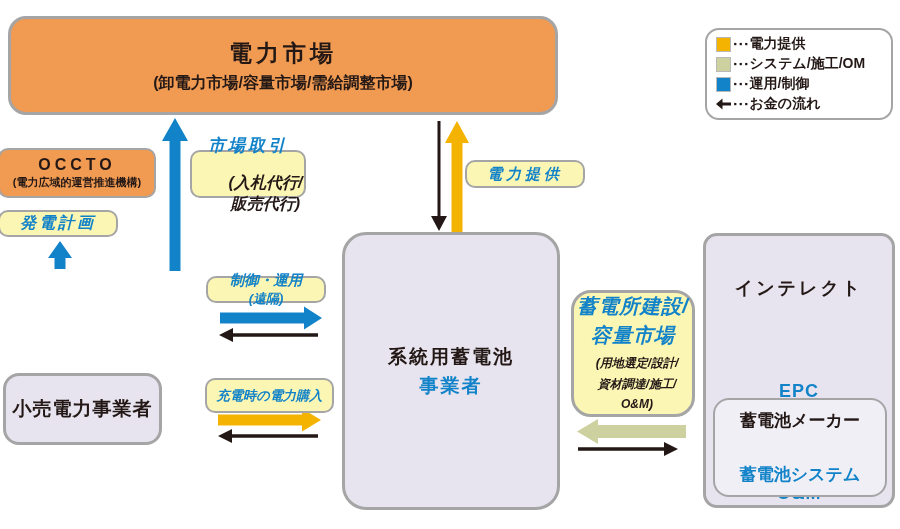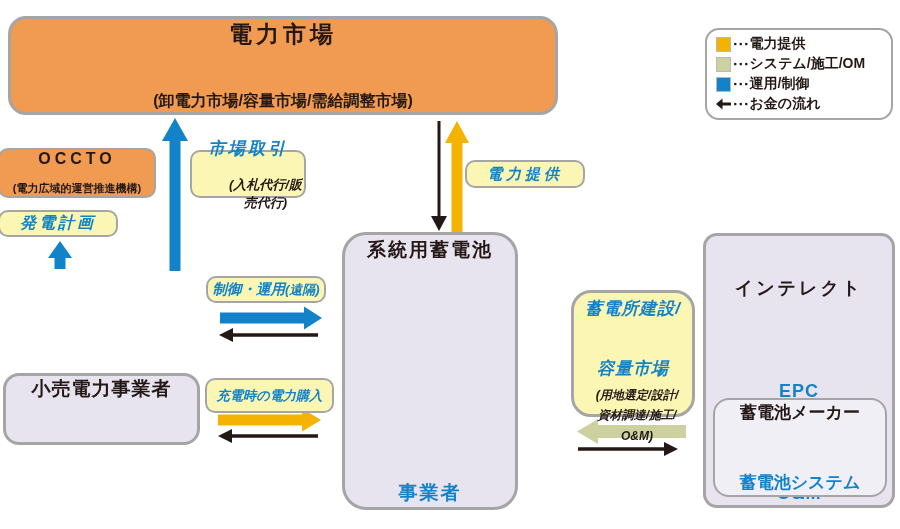--- a/index.html
+++ b/index.html
@@ -14,21 +14,21 @@
     --ink:#231815;
   }
   html,body{margin:0;padding:0;background:#fff;}
   .canvas{
     position:relative;width:900px;height:529px;background:#fff;overflow:hidden;
     font-family:"Liberation Sans","DejaVu Sans",sans-serif;color:var(--ink);
   }
   .abs{position:absolute;box-sizing:border-box;}
   .box{
     position:absolute;box-sizing:border-box;border:3px solid var(--border);
-    display:flex;flex-direction:column;align-items:center;justify-content:space-between;
+    display:flex;flex-direction:column;align-items:center;justify-content:center;
     text-align:center;
   }
   .orange{background:var(--orange);}
   .lav{background:var(--lav);}
   .ylabel{
     position:absolute;box-sizing:border-box;background:var(--yellow);
     border:2.5px solid var(--border);border-radius:10px;
     display:flex;flex-direction:column;align-items:center;justify-content:center;
     text-align:center;
     font-style:italic;
@@ -56,38 +56,38 @@
   .sw-arrow{width:15px;height:12px;flex:none;display:inline-block;}
   .dots{font-size:13px;font-weight:bold;margin:0 1px;letter-spacing:-1px;}
 
   
   .occto{left:-2px;top:148px;width:158px;height:50px;border-radius:10px;border-width:2.5px;}
   .occto .t1{font-size:16px;font-weight:bold;letter-spacing:4px;}
   .occto .t2{font-size:11px;font-weight:bold;margin-top:1px;}
 
   .genplan{left:-2px;top:210px;width:120px;height:27px;font-size:16px;letter-spacing:3px;}
   .aggregator{left:8px;top:272px;width:190px;height:71px;border-radius:16px;font-size:19px;font-weight:bold;letter-spacing:1px;}
-  .retailer{left:3px;top:373px;width:197px;height:72px;border-radius:16px;font-size:19px;font-weight:bold;letter-spacing:1px;}
+  .retailer{left:3px;top:373px;width:159px;height:72px;border-radius:16px;font-size:19px;font-weight:bold;letter-spacing:1px;}
 
   .mtrade{left:190px;top:150px;width:116px;height:48px;}
   .mtrade .t1{font-size:17px;letter-spacing:3px;}
-  .mtrade .t2{font-size:13px;margin-top:16px;padding-left:35px;}
+  .mtrade .t2{font-size:16px;margin-top:16px;padding-left:35px;}
 
   .psupply{left:465px;top:160px;width:120px;height:28px;font-size:15px;letter-spacing:4px;}
 
-  .ctrl{left:206px;top:276px;width:120px;height:27px;flex-direction:row;font-size:14.5px;white-space:nowrap;}
+  .ctrl{left:206px;top:276px;width:120px;height:27px;flex-direction:column;font-size:14.5px;white-space:nowrap;}
   .ctrl .small{font-size:13px;}
 
   .charge{left:205px;top:378px;width:129px;height:35px;font-size:13.2px;}
 
-  .batteryop{left:342px;top:232px;width:176px;height:278px;border-radius:24px;}
+  .batteryop{left:342px;top:232px;width:218px;height:278px;border-radius:24px;}
   .batteryop div{font-size:19px;font-weight:bold;line-height:1.55;letter-spacing:2px;}
 
   .construction{left:571px;top:290px;width:124px;height:127px;border-radius:20px;border-width:3px;}
-  .construction .c1{font-size:17px;line-height:1.45;letter-spacing:1px;margin-top:36px;}
+  .construction .c1{font-size:20px;line-height:1.45;letter-spacing:1px;}
   .construction .c2{font-size:12px;line-height:1.7;margin-top:3px;margin-left:8px;}
 
   .intellect{left:703px;top:233px;width:192px;height:275px;border-radius:14px;justify-content:space-between;padding-top:40px;}
   .intellect .t1{font-size:18px;font-weight:bold;letter-spacing:3px;line-height:1.4;}
   .intellect .t2{font-size:18px;font-weight:bold;line-height:1.35;letter-spacing:1px;}
 
   .maker{left:713px;top:398px;width:174px;height:99px;background:var(--lav-light);
     border:2.5px solid var(--border);border-radius:16px;gap:28px;}
   .maker div{font-size:17px;font-weight:bold;line-height:1.5;}
 

